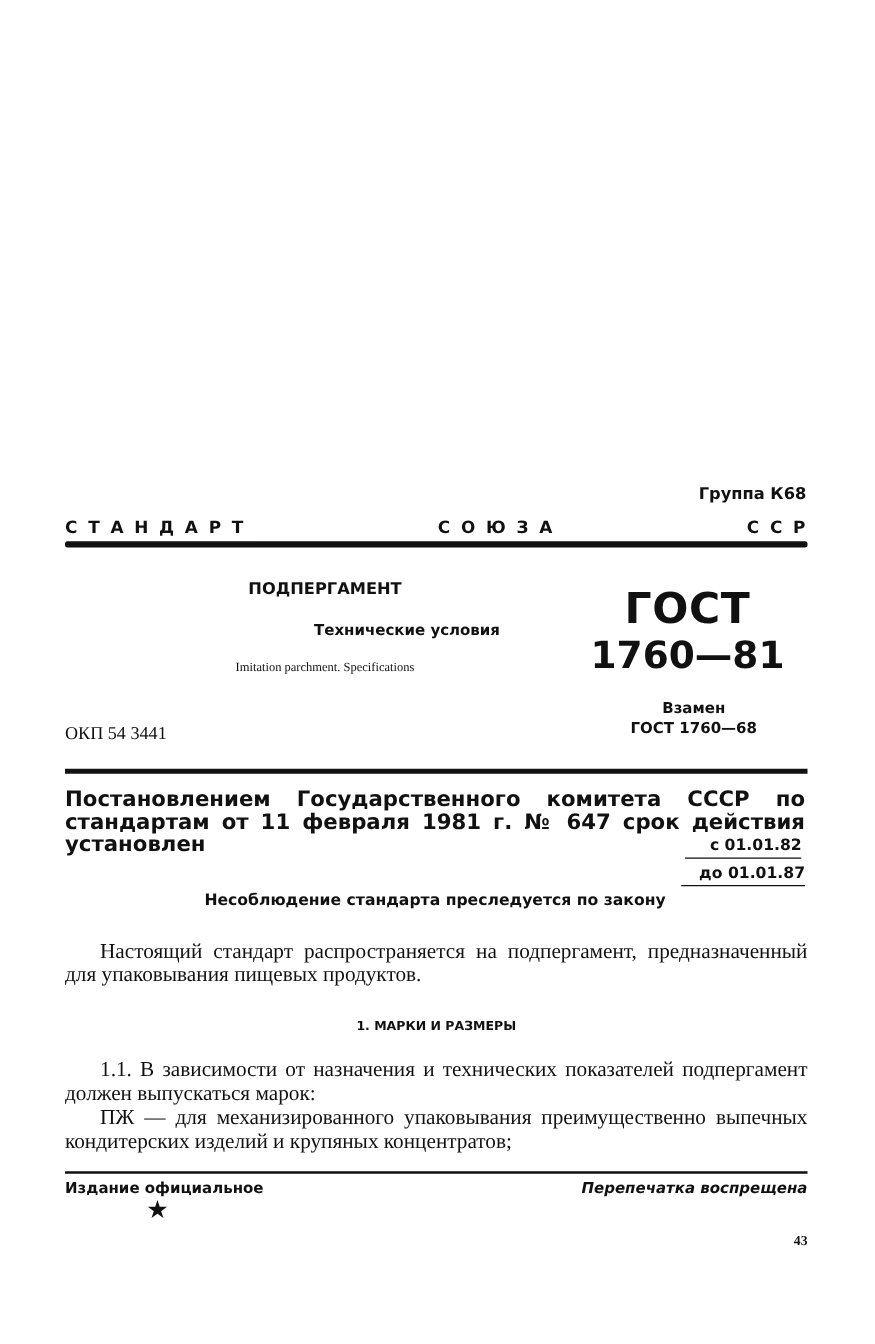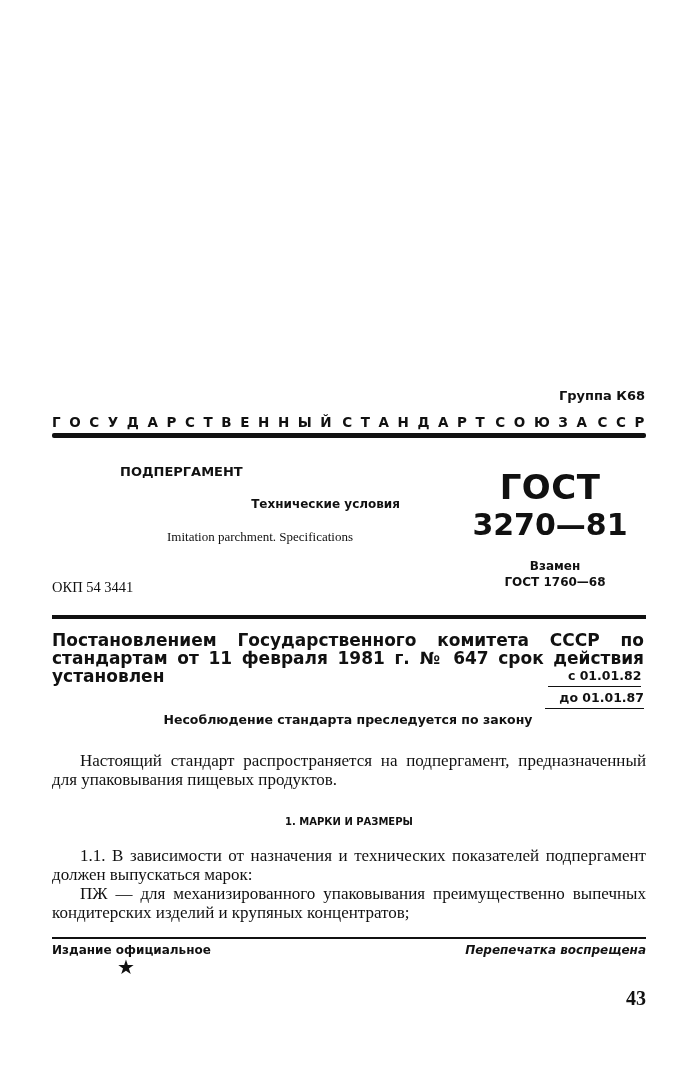--- a/index.html
+++ b/index.html
@@ -4,58 +4,57 @@
 <style>
   html, body { margin:0; padding:0; background:#ffffff; }
   body { width:700px; height:1075px; position:relative; overflow:hidden; color:#111; }
   .abs { position:absolute; }
   .sans { font-family: "DejaVu Sans", "Liberation Sans", sans-serif; font-weight:bold;text-align:right; }
   .serif { font-family: "Liberation Serif", "DejaVu Serif", serif; }
   .rule { position:absolute; background:#111; }
   .group { right:55px; top:388px; font-size:13px; }
   .banner { left:52px; width:593px; top:414px; font-size:13.5px; letter-spacing:0; display:flex; justify-content:space-between; }
   .banner span { display:inline-block; }
-  .title { left:120px; width:280px; text-align:left; top:464px; font-size:13px; }
+  .title { left:120px; width:280px; text-align:center; top:464px; font-size:13px; }
   .subtitle { left:120px; width:280px; text-align:right; top:497px; font-size:12px; }
-  .eng { left:120px; width:280px; text-align:center; top:529px; font-size:13px; }
+  .eng { left:120px; width:280px; text-align:center; top:529px; font-size:10px; }
   .okp { left:52px; top:579px; font-size:14.5px; }
   .gost { left:490px; width:120px; text-align:center; top:468px; font-size:34px; line-height:38px; letter-spacing:0.5px; }
   .gostnum { left:470px; width:160px; text-align:center; top:507px; font-size:30px; line-height:36px; }
   .replace { left:480px; width:150px; text-align:center; top:558px; font-size:12px; line-height:16px; }
   .decree { left:52px; width:592px; top:631px; font-size:17px; line-height:18px; text-align:justify; text-align-last:left; }
   .dates { right:56px; top:665px; font-size:12.5px; text-align:center; line-height:21px; }
   .dates div { border-bottom:1.5px solid #111; padding-left:14px; display:inline-block; }
   .law { left:52px; width:592px; text-align:center; top:712px; font-size:12.5px; }
   .para { left:52px; width:594px; font-size:17px; line-height:19px; text-align:justify; text-align-last:left; }
   .section { left:52px; width:594px; text-align:center; top:816px; font-size:10px; }
   .foot-l { left:52px; top:943px; font-size:12px; }
   .foot-r { right:54px; top:943px; font-size:12px;font-style:italic; }
   .star { left:117px; top:955px; font-size:20px; }
-  .page { right:54px; top:987px; font-size:20px; font-weight:bold; }
+  .page { right:54px; top:987px; font-size:11px; font-weight:bold; }
 </style>
 </head>
 <body>
 
 <div class="abs sans group">Группа К68</div>
 
 <div class="abs sans banner">
-  <span style="letter-spacing:8.6px">ГОСУДАРСТВЕННЫЙ</span>
   <span style="letter-spacing:8.6px">СТАНДАРТ</span>
   <span style="letter-spacing:8.6px">СОЮЗА</span>
   <span style="letter-spacing:8.6px;margin-right:-8px">ССР</span>
 </div>
 <div class="rule" style="left:52px;width:594px;top:433px;height:5px;border-radius:2px;"></div>
 
 <div class="abs sans title">ПОДПЕРГАМЕНТ</div>
 <div class="abs sans subtitle">Технические условия</div>
 <div class="abs serif eng">Imitation parchment. Specifications</div>
 <div class="abs serif okp">ОКП 54 3441</div>
 
 <div class="abs sans gost">ГОСТ</div>
-<div class="abs sans gostnum">3270—81</div>
+<div class="abs sans gostnum">1760—81</div>
 <div class="abs sans replace">
   <div>Взамен</div>
   <div>ГОСТ 1760—68</div>
 </div>
 
 <div class="rule" style="left:52px;width:594px;top:615px;height:4px;"></div>
 
 <div class="abs sans decree">Постановлением Государственного комитета СССР по стандартам от 11 февраля 1981 г. № 647 срок действия установлен</div>
 <div class="abs sans dates">
   <div style="padding-left:20px">с 01.01.82</div><br>

